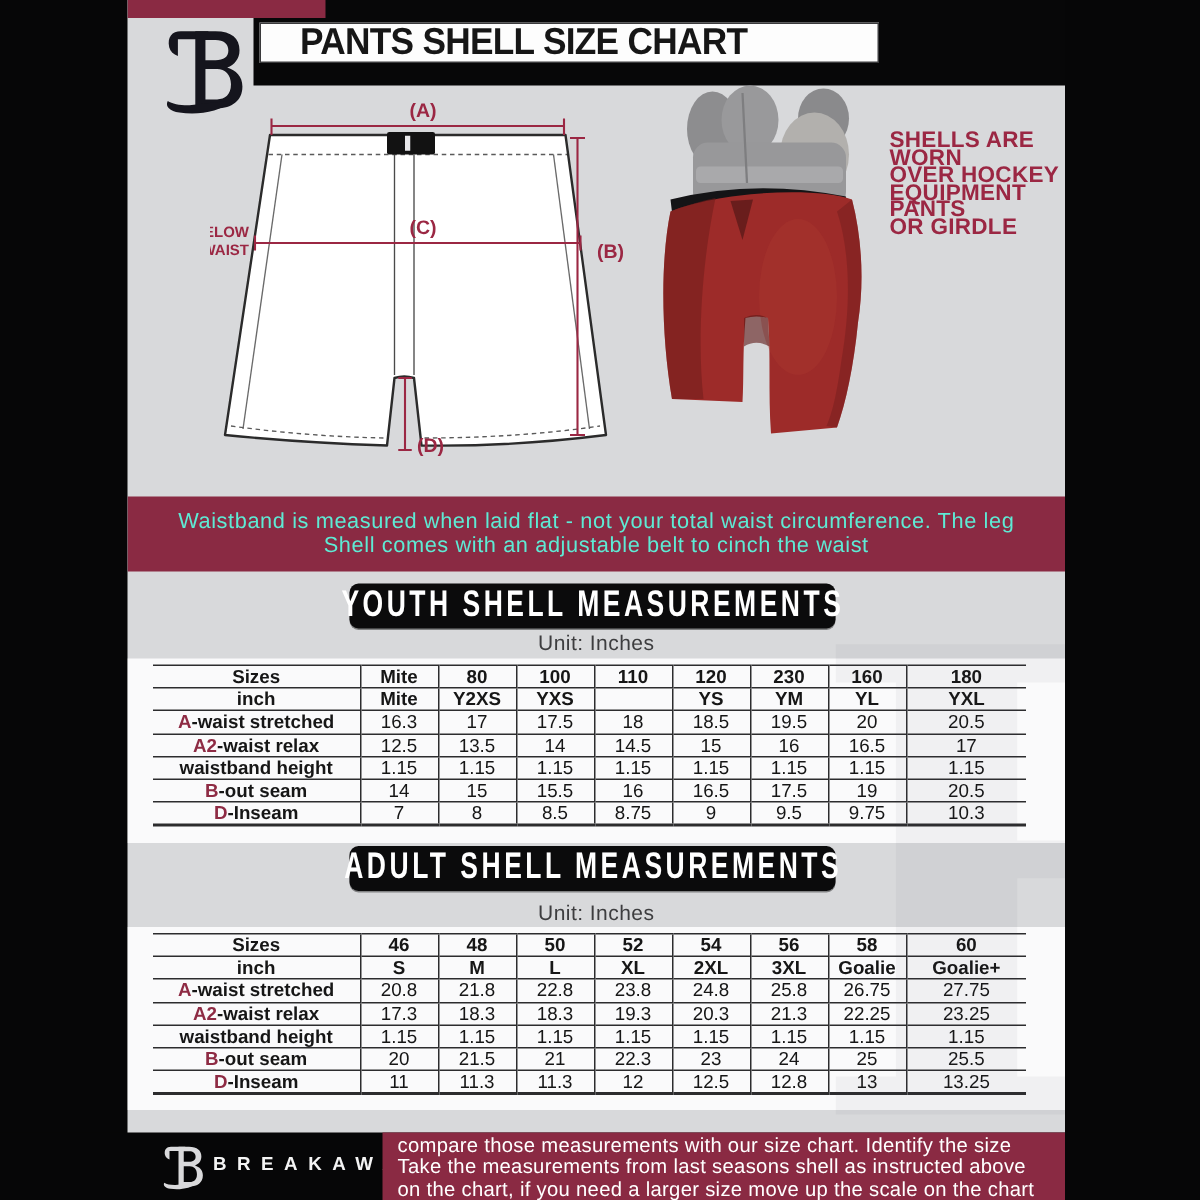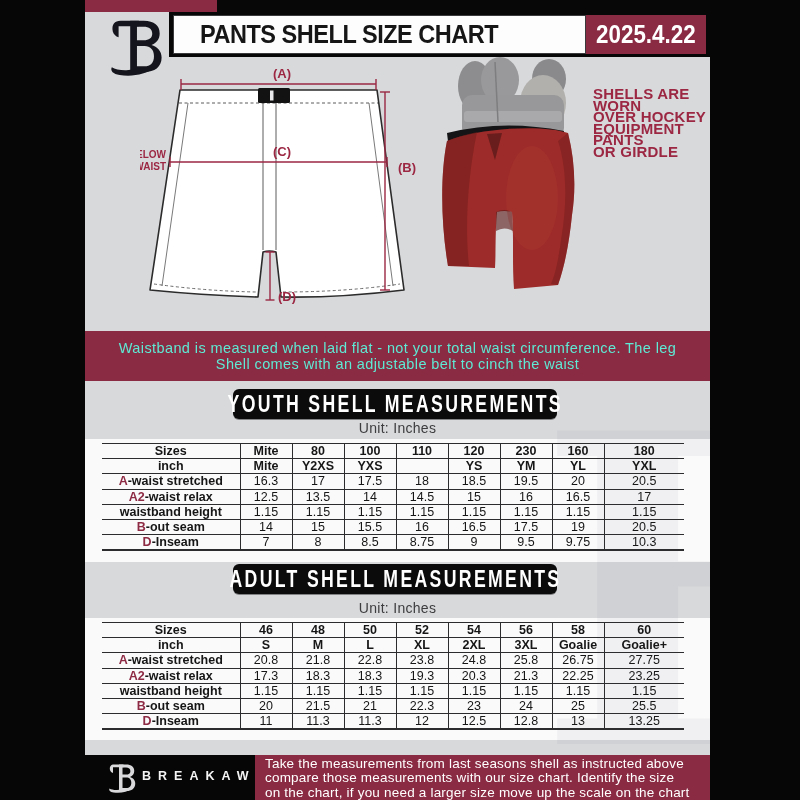--- a/index.html
+++ b/index.html
@@ -3,21 +3,21 @@
 <meta charset="utf-8">
 <style>
   * { margin:0; padding:0; box-sizing:border-box; }
   body { background:#222; font-family:"Liberation Sans", sans-serif; }
   .page { position:relative; width:800px; height:800px; background:#060607; overflow:hidden; margin:0 auto; }
   .content { position:absolute; left:85px; top:0; width:625px; height:800px; background:#d8d9db; overflow:hidden; }
 
   
   .hdr-band  { position:absolute; left:84px; top:0; width:541px; height:57px; background:#070708; z-index:2; }
   .hdr-tab   { position:absolute; left:0; top:0; width:132px; height:12px; background:#8a2a43; z-index:3; }
-  .title-bar { position:absolute; left:88px; top:15px; width:413px; height:39px; background:#fdfdfd;
+  .title-bar { position:absolute; left:88px; top:15px; width:413px; height:27px; background:#fdfdfd;
                border:1px solid #3a3a3c; z-index:4; display:flex; align-items:center; padding-left:26px; }
   .title-bar span { display:inline-block; font-size:25px; font-weight:600; color:#161616;
                letter-spacing:-.5px; transform:scaleX(.94); transform-origin:left center; white-space:nowrap; }
   .date-box  { position:absolute; left:501px; top:15px; width:120px; height:39px; background:#8a2a43; z-index:4;
                display:flex; align-items:center; justify-content:center; }
   .date-box span { display:inline-block; font-size:26px; font-weight:700; color:#fff; transform:scaleX(.86); white-space:nowrap; }
   .logo-top { position:absolute; left:22px; top:14px; z-index:5; }
 
   
   .shorts-svg { position:absolute; left:55px; top:58px; z-index:2; }
@@ -78,23 +78,20 @@
     <svg class="logo-top" width="58" height="64" viewBox="0 0 60 66">
       <g fill="#15151d">
         <path d="M33,7 L14,7 C8,7 4.5,11 6,18 C6.8,21 9,23 12,24 L12,12.5 L33,12.5 Z"></path>
         <path fill-rule="evenodd" d="M24,7 L38,7 C49,7 54.5,12 54.5,20 C54.5,26 51,30 46,32 C52,34 56.5,38 56.5,45 C56.5,55 49,60 39,60 L24,60 Z M31,13 L31,27 L38,27 C43.5,27 46.8,24.8 46.8,20.3 C46.8,15.6 43.5,13 38,13 Z M31,33 L31,54 L39,54 C44.5,54 48.6,50.8 48.6,43.6 C48.6,36.8 44.5,33 39,33 Z"></path>
         <path d="M49,55 C41,62.5 26,65 13,63 C6.5,62 3,58.8 5,55 C8,57 14,58.2 20,58 L46,55 Z"></path>
       </g>
     </svg>
 
     <div class="title-bar">
       <span>PANTS SHELL SIZE CHART</span>
-    </div>
-    <div class="date-box">
-      <span>2025.4.22</span>
     </div>
 
     <svg class="shorts-svg" width="300" height="255" viewBox="140 58 300 255">
 
       <path d="M180,90 L377,90 L404,290 Q340,298 281,297 L276,252 Q269.5,250 263,252 L258,297 Q200,295 150,290 Z" fill="#ffffff" stroke="#2b2b2b" stroke-width="1.6" stroke-linejoin="round"></path>
       <path d="M179,103 L378,103" stroke="#5a5a5a" stroke-width="1" fill="none" stroke-dasharray="3,2.5"></path>
       <path d="M188,103 L162,286" stroke="#6a6a6a" stroke-width="0.9" fill="none"></path>
       <path d="M369,103 L393,286" stroke="#6a6a6a" stroke-width="0.9" fill="none"></path>
       <path d="M154,284 Q205,291 256,292" stroke="#5a5a5a" stroke-width="0.9" fill="none" stroke-dasharray="3,2.5"></path>
       <path d="M283,292 Q345,292 400,284" stroke="#5a5a5a" stroke-width="0.9" fill="none" stroke-dasharray="3,2.5"></path>
@@ -371,18 +368,18 @@
   <div class="footer">
     <svg class="logo-bottom" width="30" height="33" viewBox="0 0 60 66">
       <g fill="#d9d9db">
         <path d="M33,7 L14,7 C8,7 4.5,11 6,18 C6.8,21 9,23 12,24 L12,12.5 L33,12.5 Z"></path>
         <path fill-rule="evenodd" d="M24,7 L38,7 C49,7 54.5,12 54.5,20 C54.5,26 51,30 46,32 C52,34 56.5,38 56.5,45 C56.5,55 49,60 39,60 L24,60 Z M31,13 L31,27 L38,27 C43.5,27 46.8,24.8 46.8,20.3 C46.8,15.6 43.5,13 38,13 Z M31,33 L31,54 L39,54 C44.5,54 48.6,50.8 48.6,43.6 C48.6,36.8 44.5,33 39,33 Z"></path>
         <path d="M49,55 C41,62.5 26,65 13,63 C6.5,62 3,58.8 5,55 C8,57 14,58.2 20,58 L46,55 Z"></path>
       </g>
     </svg>
     <div class="brand-name">BREAKAWAY</div>
     <div class="footer-note">
+        <div>compare those measurements  with our size chart. Identify the size</div>
         <div>Take the measurements from last seasons shell as instructed above</div>
-        <div>compare those measurements  with our size chart. Identify the size</div>
         <div>on the chart, if you need a larger size move up the scale on the chart</div>
       </div>
   </div>
 </div>
 
 </body></html>

